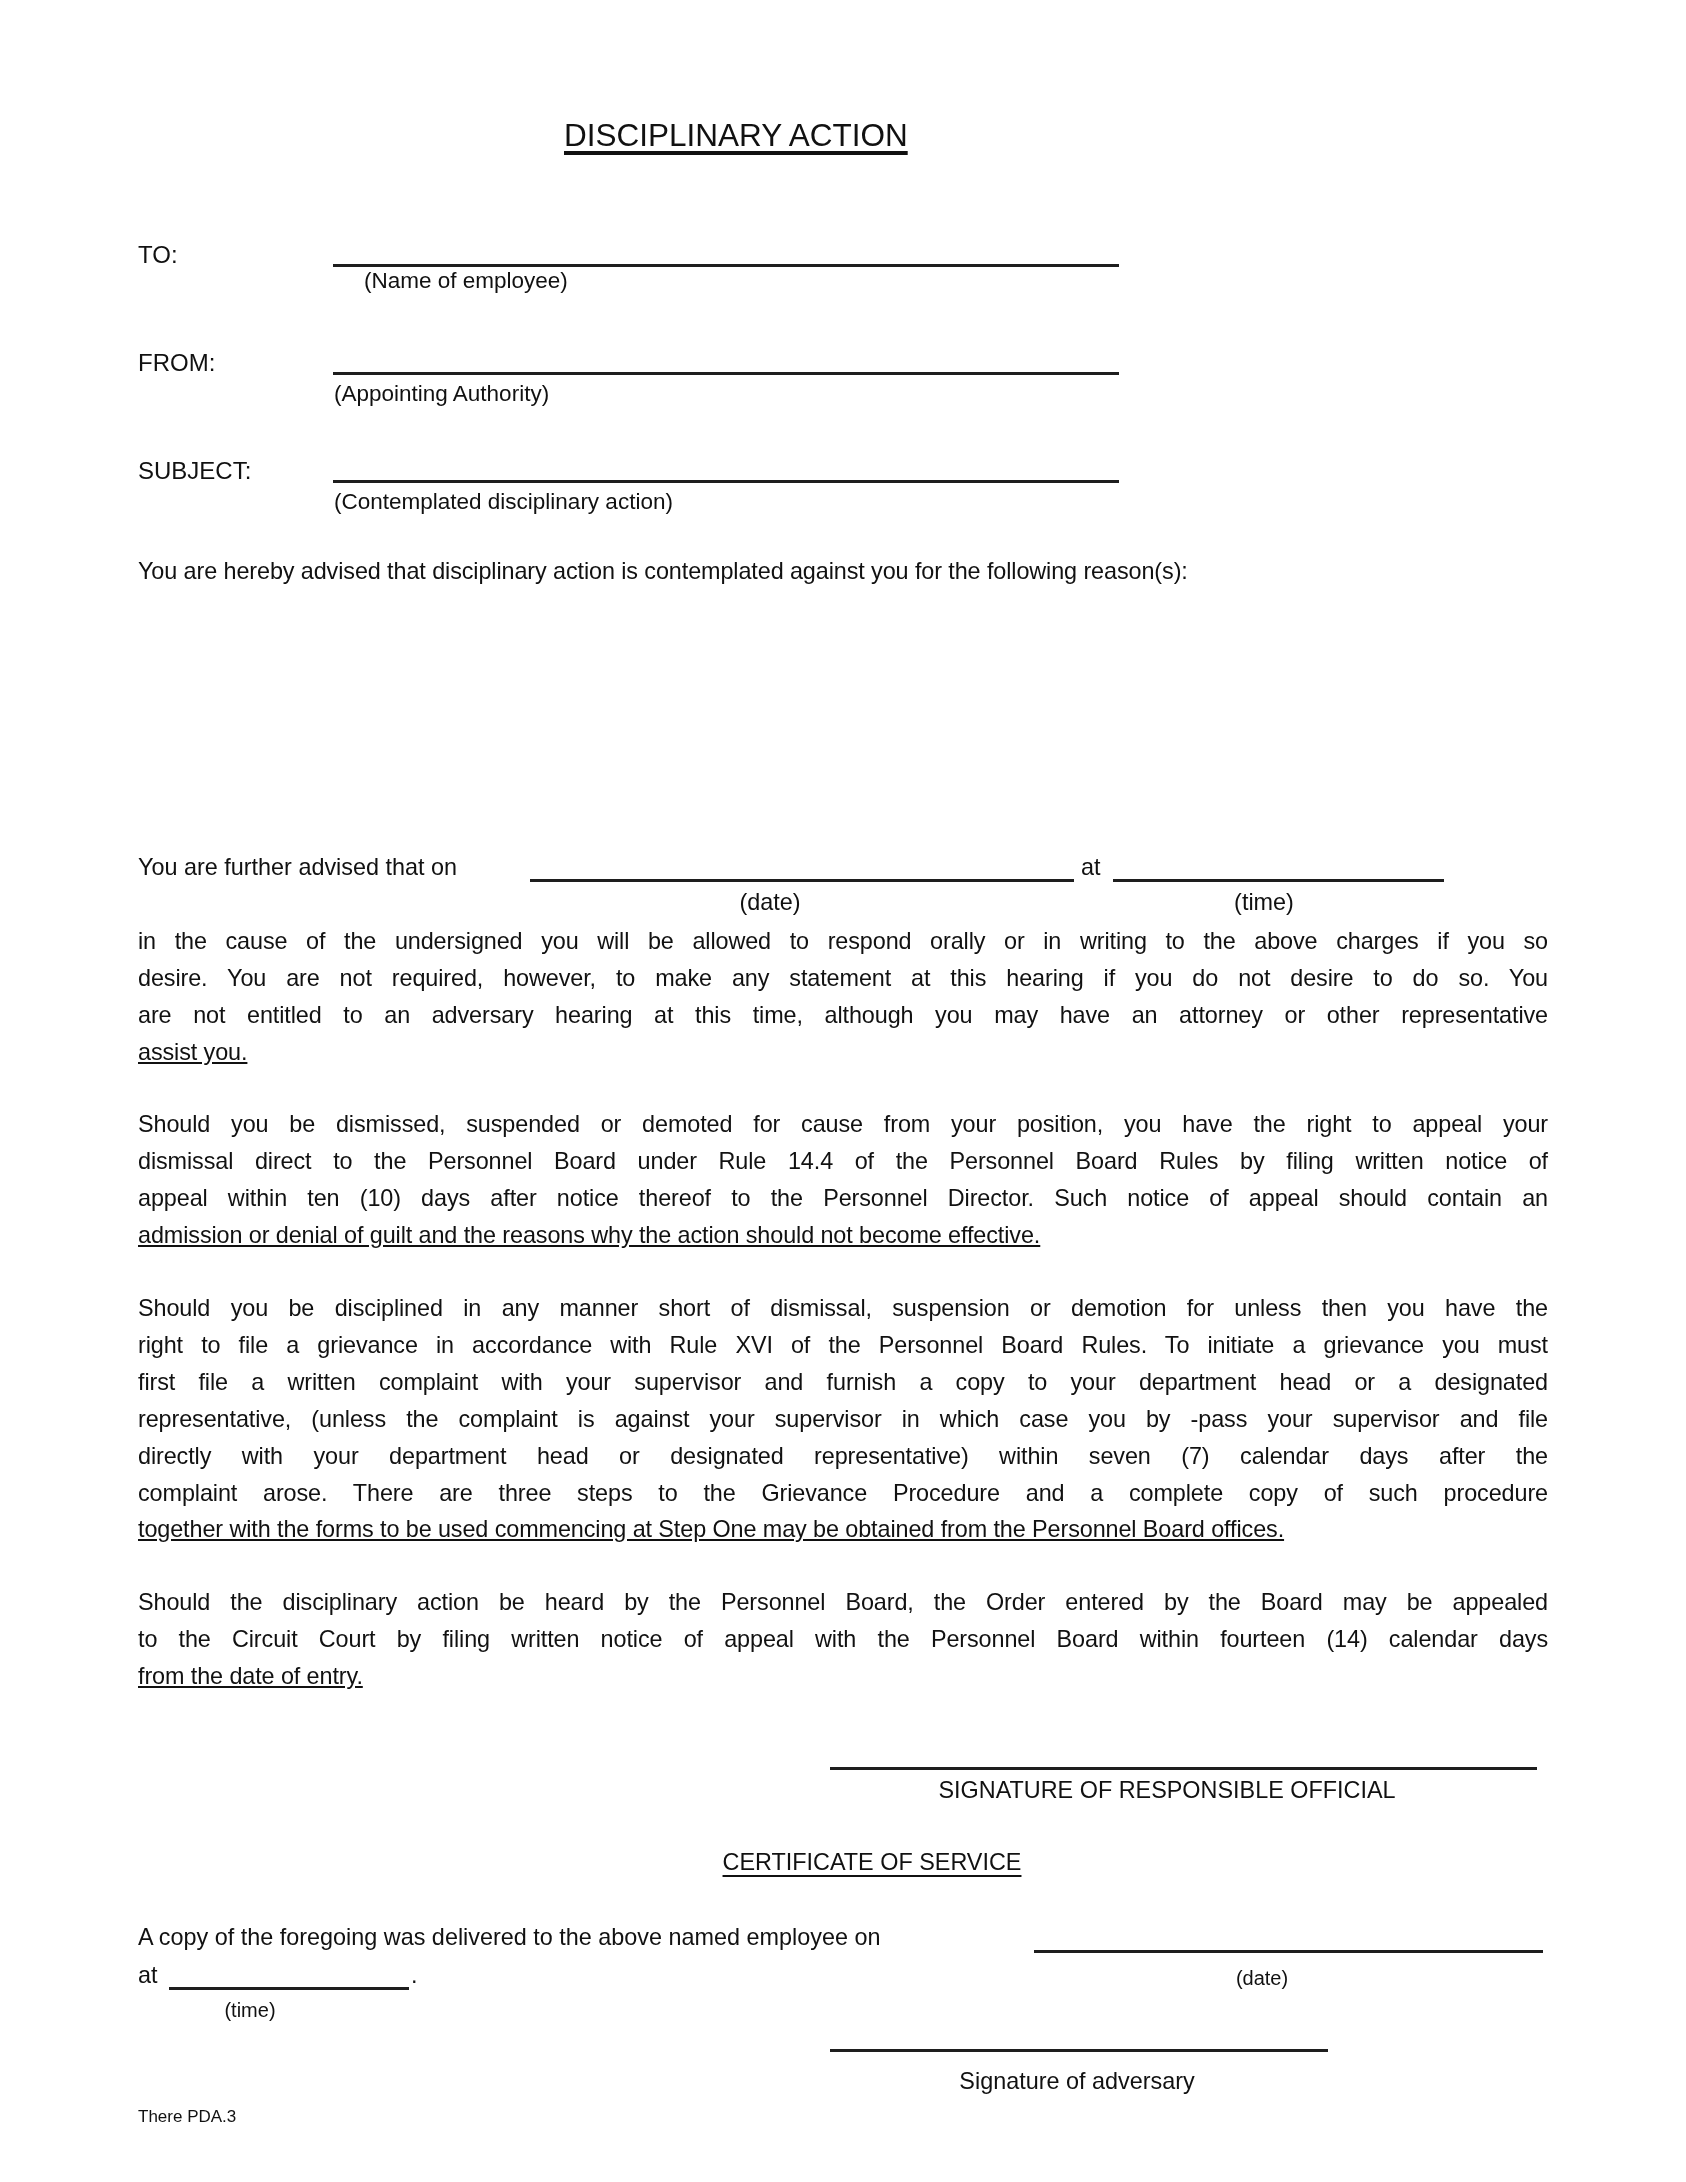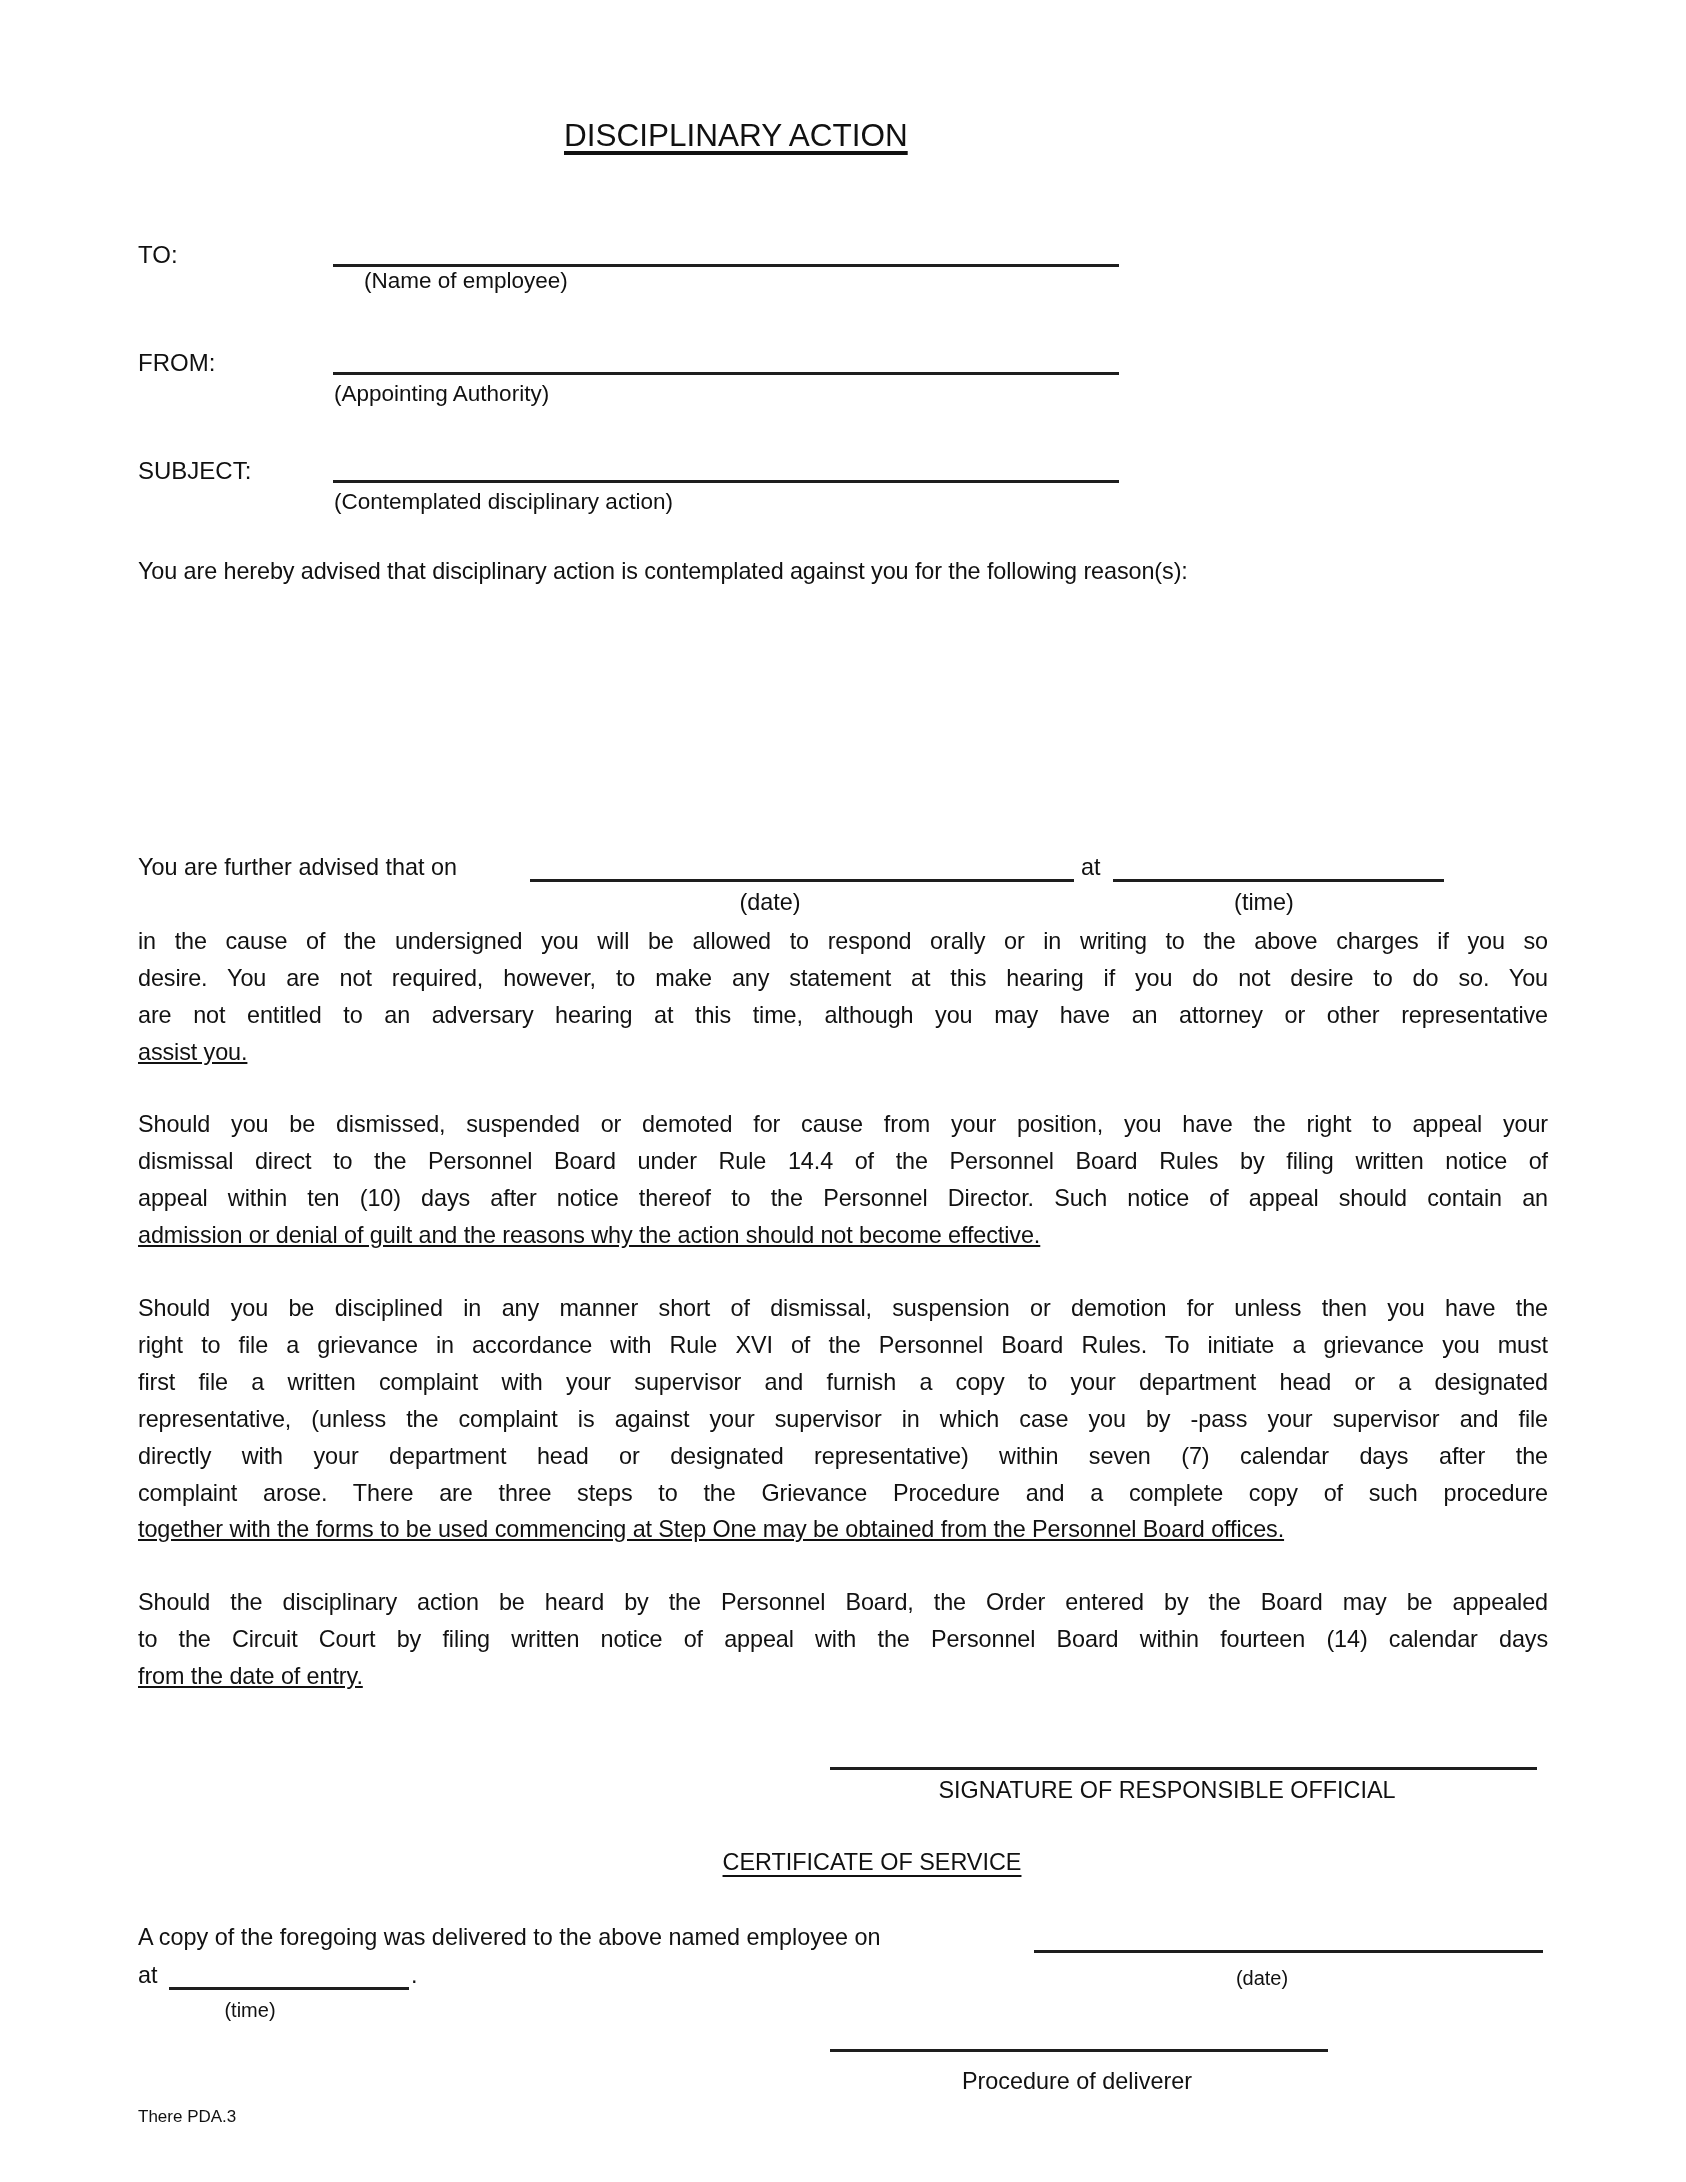--- a/index.html
+++ b/index.html
@@ -80,16 +80,16 @@
 <div class="abs t center cert" style="left:852px; top:1851px; font-size:23.4px;margin-left:20px;">CERTIFICATE OF SERVICE</div>
 <div class="abs t" style="left:138px; top:1926px; font-size:23.4px;">A copy of the foregoing was delivered to the above named employee on</div>
 <div class="rule" style="left:1034px; top:1950px; width:509px;"></div>
 <div class="abs t" style="left:138px; top:1964px; font-size:23.4px;">at</div>
 <div class="rule" style="left:169px; top:1987px; width:240px;"></div>
 <div class="abs t" style="left:411px; top:1964px; font-size:23.4px;">.</div>
 <div class="abs small center" style="left:1262px; top:1968px; font-size:20px;">(date)</div>
 <div class="abs small center" style="left:250px; top:2000px; font-size:20px;">(time)</div>
 
 <div class="rule" style="left:830px; top:2049px; width:498px;"></div>
-<div class="abs t center" style="left:1077px; top:2070px; font-size:23.4px;">Procedure of deliverer</div>
+<div class="abs t center" style="left:1077px; top:2070px; font-size:23.4px;">Signature of adversary</div>
 
 <div class="abs foot" style="left:138px; top:2108px;">There PDA.3</div>
 
 
 </body></html>

